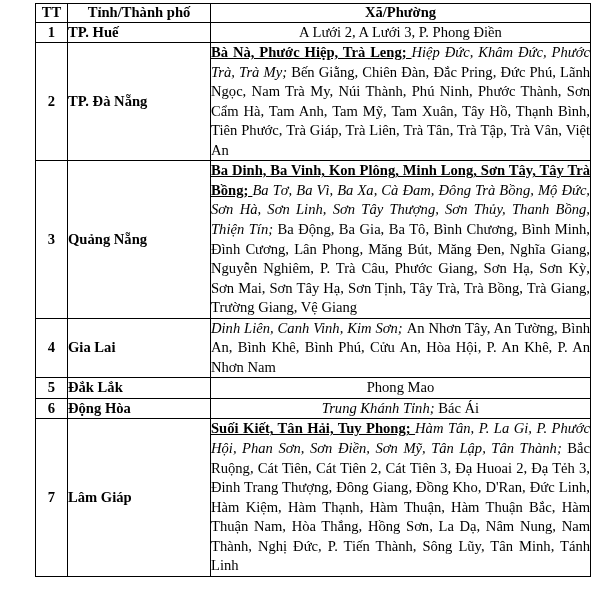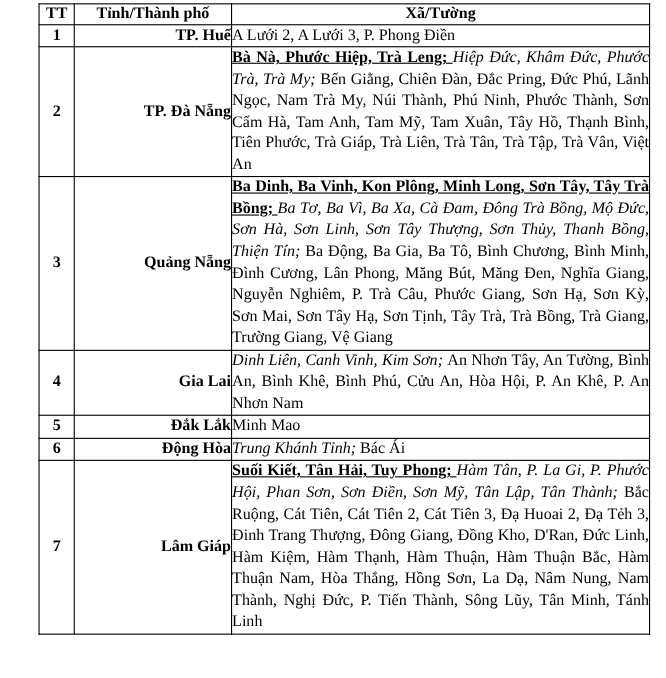--- a/index.html
+++ b/index.html
@@ -47,58 +47,58 @@
     line-height: 1.2;
   }
   
   td.tt {
     text-align: center;
     font-weight: bold;
     font-size: 14.6px;
   }
   
   td.prov {
-    text-align: right;
+    text-align: left;
     font-weight: bold;
     padding: 2px 3px;
   }
   
   td.ward {
     text-align: justify;
     text-justify: inter-word;
     vertical-align: top;
     padding: 2px 5px 3px 6px;
     hyphens: none;
   }
   td.ward .seg-bold   { font-weight: bold; text-decoration: underline; }
   td.ward .seg-italic { font-style: italic; }
   td.ward .seg-plain  { font-style: normal; font-weight: normal; }
   td.ward.single-line {
     vertical-align: middle;
-    text-align: left;
+    text-align: center;
     margin-left: 14px;
   }
   
   td.ward > span { display: inline; }
 </style>
 </head>
 <body>
 
 <div class="page">
   <table class="data-table">
     <colgroup>
       <col class="c-tt">
       <col class="c-prov">
       <col class="c-ward">
     </colgroup>
     <thead>
       <tr>
         <th class="tt-head">TT</th>
         <th class="prov-head">Tỉnh/Thành phố</th>
-        <th class="ward-head">Xã/Tường</th>
+        <th class="ward-head">Xã/Phường</th>
       </tr>
     </thead>
     <tbody id="table-body">
         <tr>
           <td class="tt">1</td>
           <td class="prov">TP. Huế</td>
           <td class="ward single-line"><span class="seg-plain">A Lưới 2, A Lưới 3, P. Phong Điền</span></td>
         </tr>
         <tr>
           <td class="tt">2</td>
@@ -111,21 +111,21 @@
           <td class="ward"><span class="seg-bold">Ba Dinh, Ba Vinh, Kon Plông, Minh Long, Sơn Tây, Tây Trà Bồng; </span><span class="seg-italic">Ba Tơ, Ba Vì, Ba Xa, Cà Đam, Đông Trà Bồng, Mộ Đức, Sơn Hà, Sơn Linh, Sơn Tây Thượng, Sơn Thủy, Thanh Bồng, Thiện Tín; </span><span class="seg-plain">Ba Động, Ba Gia, Ba Tô, Bình Chương, Bình Minh, Đình Cương, Lân Phong, Măng Bút, Măng Đen, Nghĩa Giang, Nguyễn Nghiêm, P. Trà Câu, Phước Giang, Sơn Hạ, Sơn Kỳ, Sơn Mai, Sơn Tây Hạ, Sơn Tịnh, Tây Trà, Trà Bồng, Trà Giang, Trường Giang, Vệ Giang</span></td>
         </tr>
         <tr>
           <td class="tt">4</td>
           <td class="prov">Gia Lai</td>
           <td class="ward"><span class="seg-italic">Dinh Liên, Canh Vinh, Kim Sơn; </span><span class="seg-plain">An Nhơn Tây, An Tường, Bình An, Bình Khê, Bình Phú, Cửu An, Hòa Hội, P. An Khê, P. An Nhơn Nam</span></td>
         </tr>
         <tr>
           <td class="tt">5</td>
           <td class="prov">Đắk Lắk</td>
-          <td class="ward single-line"><span class="seg-plain">Minh Mao</span></td>
+          <td class="ward single-line"><span class="seg-plain">Phong Mao</span></td>
         </tr>
         <tr>
           <td class="tt">6</td>
           <td class="prov">Động Hòa</td>
           <td class="ward single-line"><span class="seg-italic">Trung Khánh Tỉnh; </span><span class="seg-plain">Bác Ái</span></td>
         </tr>
         <tr>
           <td class="tt">7</td>
           <td class="prov">Lâm Giáp</td>
           <td class="ward"><span class="seg-bold">Suối Kiết, Tân Hải, Tuy Phong; </span><span class="seg-italic">Hàm Tân, P. La Gi, P. Phước Hội, Phan Sơn, Sơn Điền, Sơn Mỹ, Tân Lập, Tân Thành; </span><span class="seg-plain">Bắc Ruộng, Cát Tiên, Cát Tiên 2, Cát Tiên 3, Đạ Huoai 2, Đạ Tẻh 3, Đinh Trang Thượng, Đông Giang, Đồng Kho, D'Ran, Đức Linh, Hàm Kiệm, Hàm Thạnh, Hàm Thuận, Hàm Thuận Bắc, Hàm Thuận Nam, Hòa Thắng, Hồng Sơn, La Dạ, Nâm Nung, Nam Thành, Nghị Đức, P. Tiến Thành, Sông Lũy, Tân Minh, Tánh Linh</span></td>

